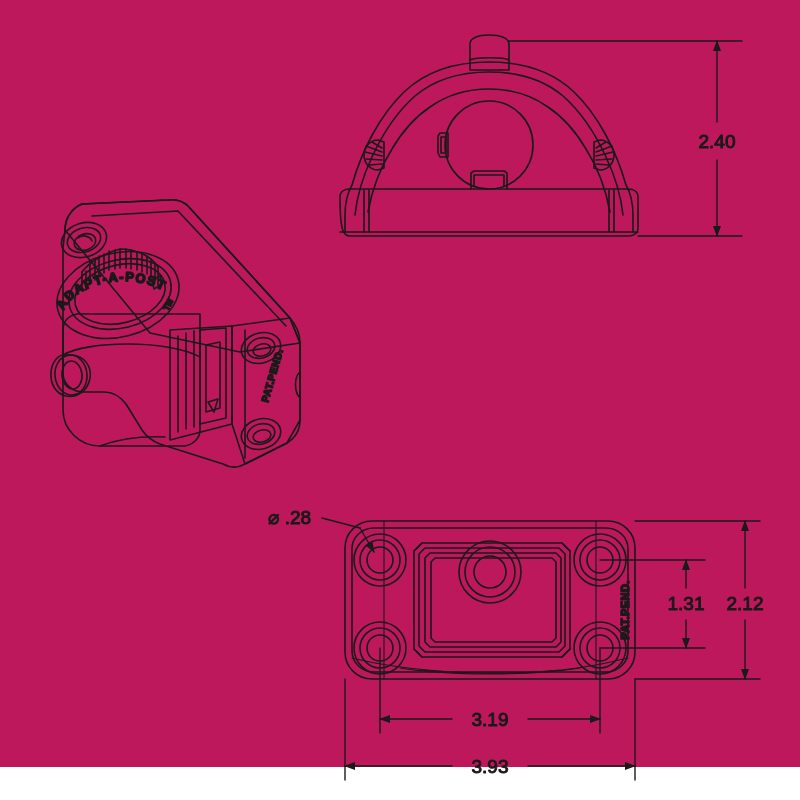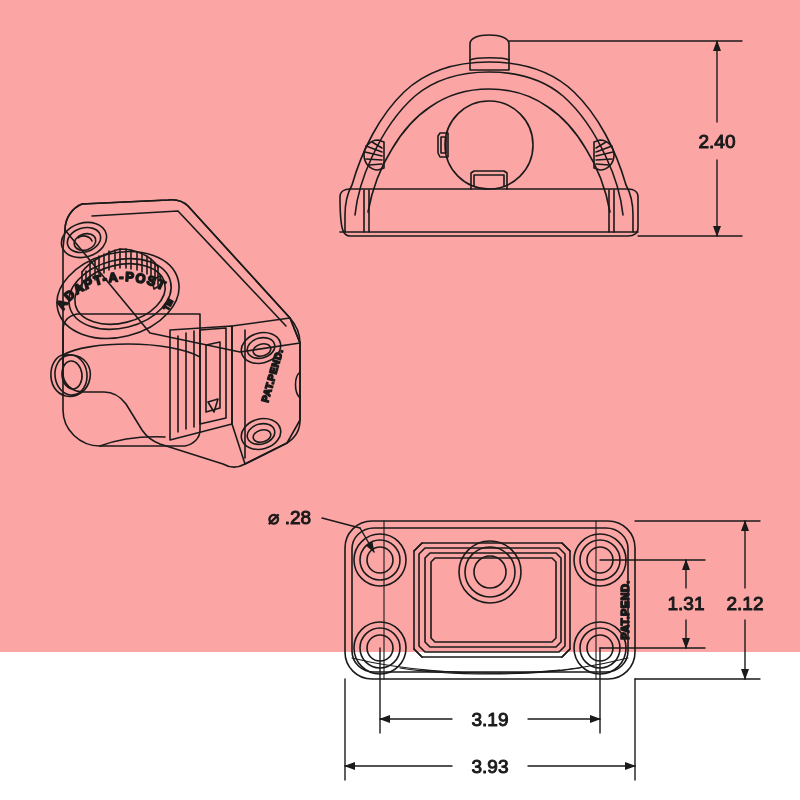--- a/index.html
+++ b/index.html
@@ -1,18 +1,18 @@
 <!DOCTYPE html>
 <html><head>
 <meta charset="utf-8">
 <style>
   html,body{margin:0;padding:0;background:#ffffff;}
   body{width:800px;height:800px;overflow:hidden;
        font-family:"Liberation Sans", sans-serif;}
-  #sheet{position:relative;width:800px;height:652px;background:#fca5a5;}
+  #sheet{position:relative;width:800px;height:767px;background:#be185d;}
   svg{display:block;}
   .dimtext{font-family:"Liberation Sans", sans-serif;font-size:19px;fill:#1a1a1a;}
   .marktext{font-family:"Liberation Sans", sans-serif;fill:#111;font-weight:bold;}
 </style>
 </head>
 <body>
 
 <div id="sheet">
 
 <svg width="800" height="800" viewBox="0 0 800 800">

